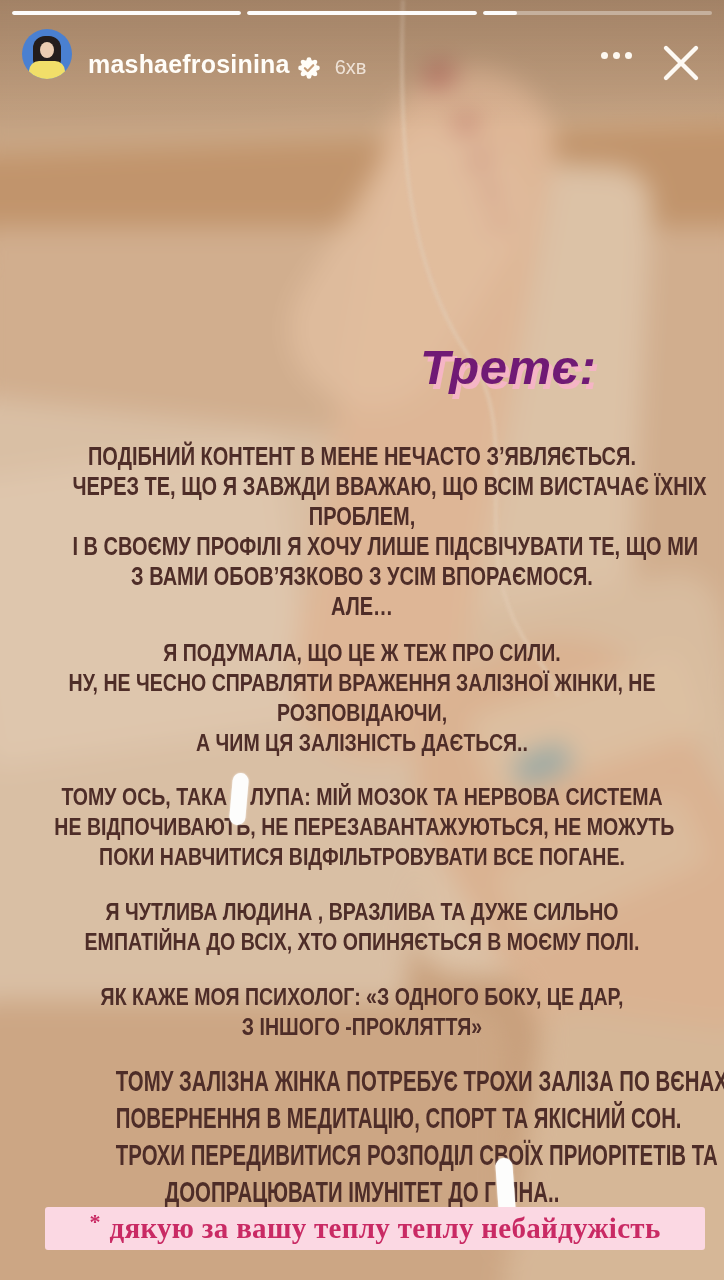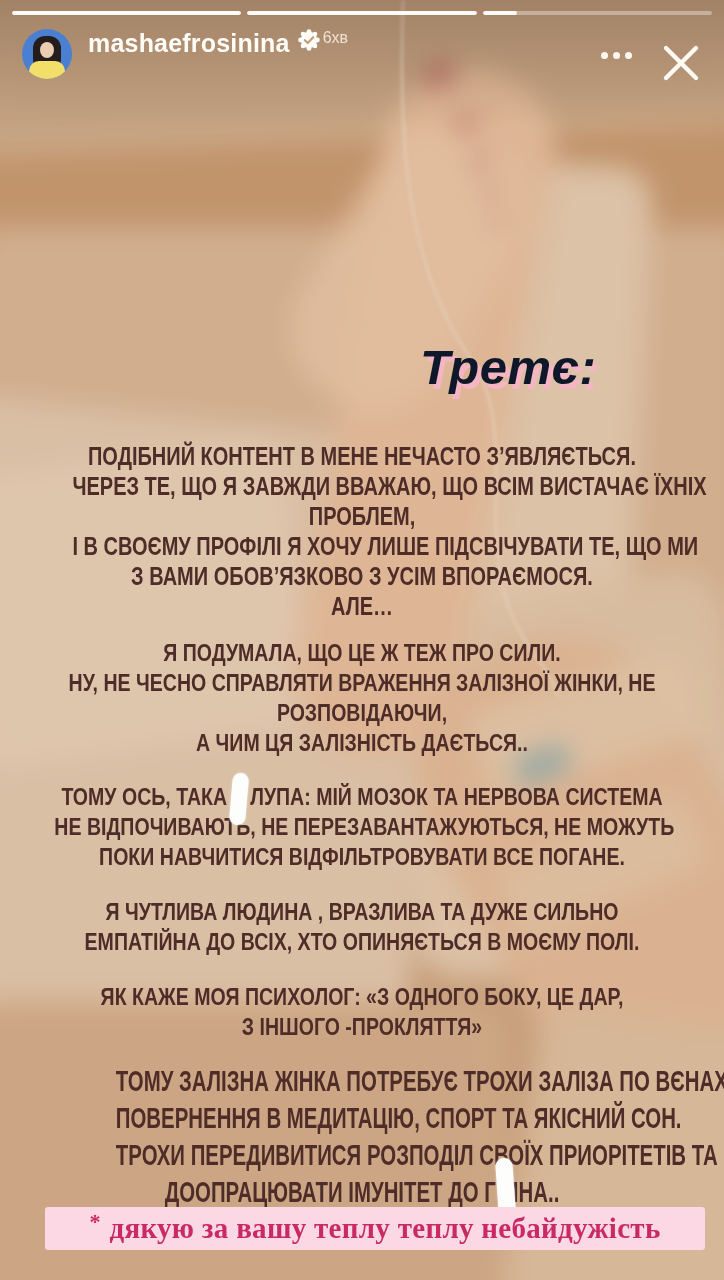--- a/index.html
+++ b/index.html
@@ -34,37 +34,37 @@
   .sh-btmr      {left:510px;top:1000px;width:280px;height:320px;background:#e1caaf;transform:rotate(8deg);border-radius:40px;}
   .tube{position:absolute;inset:0;pointer-events:none;filter:blur(1.5px);opacity:.65;}
   .tint{position:absolute;inset:0;background:rgba(196,152,114,.38);}
   .tint:before{content:"";position:absolute;inset:0;height:130px;
     background:linear-gradient(180deg,rgba(84,55,35,.30),rgba(84,55,35,0));}
   
   .progress{position:absolute;left:12px;top:11px;width:700px;display:flex;gap:6px;z-index:9;}
   .seg{flex:1;height:4px;border-radius:2px;background:rgba(255,255,255,.35);overflow:hidden;}
   .seg .fill{display:block;height:100%;border-radius:2px;background:rgba(255,255,255,.95);width:0;}
   
-  .hdr{position:absolute;left:22px;top:29px;display:flex;align-items:flex-start;z-index:9;}
+  .hdr{position:absolute;left:22px;top:29px;display:flex;align-items:flex-end;z-index:9;}
   .avatar{width:50px;height:50px;border-radius:50%;background:#4a80d1;position:relative;overflow:hidden;cursor:pointer;flex:0 0 auto;}
   .avatar .hair{position:absolute;left:11px;top:7px;width:28px;height:34px;background:#241d1c;border-radius:12px 12px 10px 10px;}
   .avatar .face{position:absolute;left:18px;top:13px;width:14px;height:16px;background:#eccdb2;border-radius:50%;}
   .avatar .body{position:absolute;left:7px;top:32px;width:36px;height:22px;background:#f1df69;border-radius:10px 10px 0 0;}
   .uname{margin-left:16px;font-size:25px;font-weight:700;color:#fffdf8;letter-spacing:.2px;cursor:pointer;}
   .badge{margin-left:8px;width:22px;height:22px;flex:0 0 auto;}
-  .time{margin-left:3px;font-size:16px;color:rgba(255,249,242,.78);}
+  .time{margin-left:15px;font-size:20px;color:rgba(255,249,242,.78);}
   .ctrl{position:absolute;z-index:9;cursor:pointer;background:none;border:none;padding:6px;}
   .ctrl-more{right:86px;top:46px;display:flex;gap:5px;align-items:center;}
   .ctrl-more i{width:7px;height:7px;border-radius:50%;background:#fdf8f1;display:block;}
   .ctrl-close{right:16px;top:36px;}
   
   .title{
     position:absolute;left:420px;top:339px;z-index:5;
     font-size:49px;font-style:italic;font-weight:800;letter-spacing:.5px;
-    color:#0f172a;text-shadow:4px 5px 0 #f5b5c5;white-space:nowrap;
+    color:#701a75;text-shadow:4px 5px 0 #f5b5c5;white-space:nowrap;
   }
   .para{position:absolute;left:0;width:724px;text-align:center;z-index:5;
     font-weight:700;color:#4e2d28;}
   .para div{white-space:nowrap;}
   .p1{top:441px;font-size:25px;line-height:30px;transform:scaleX(.80);}
   .p2{top:638px;font-size:23px;line-height:30px;transform:scaleX(.85);}
   .p3{top:782px;font-size:23px;line-height:30px;transform:scaleX(.85);}
   .p4{top:897px;font-size:23px;line-height:30px;transform:scaleX(.85);}
   .p5{top:982px;font-size:23px;line-height:30px;transform:scaleX(.85);}
   .p6{top:1062px;font-size:30px;line-height:37px;transform:scaleX(.68);}

